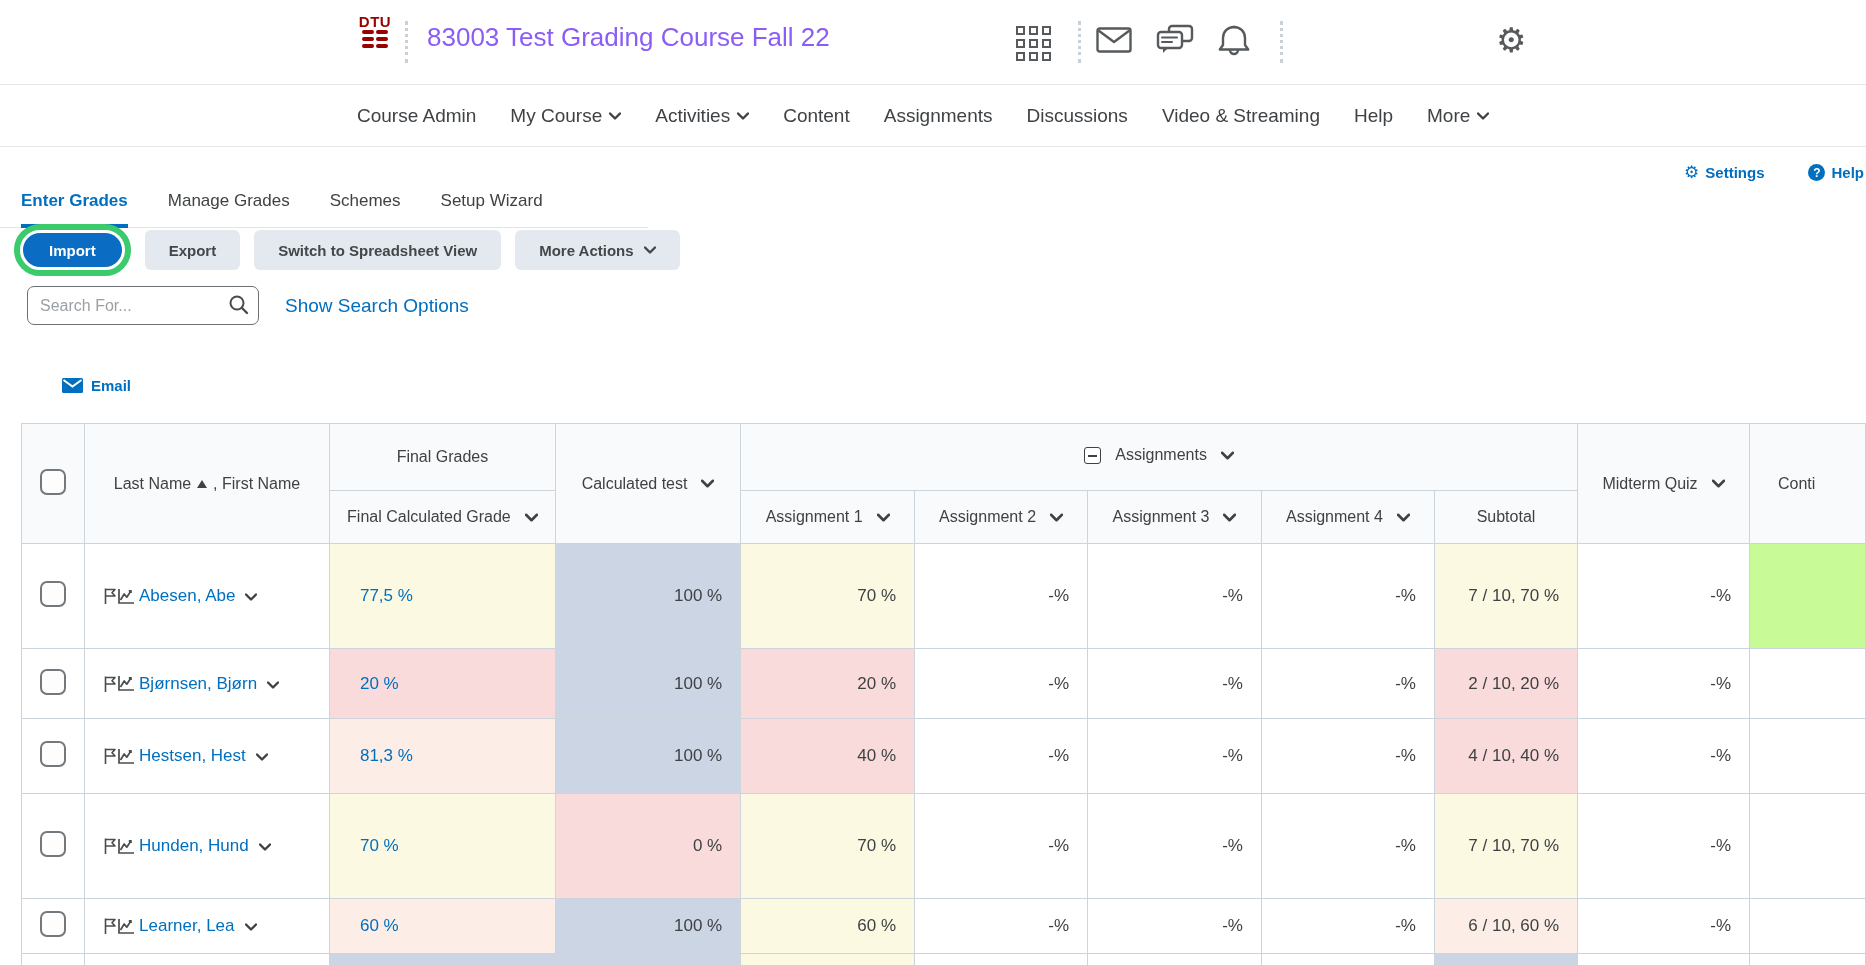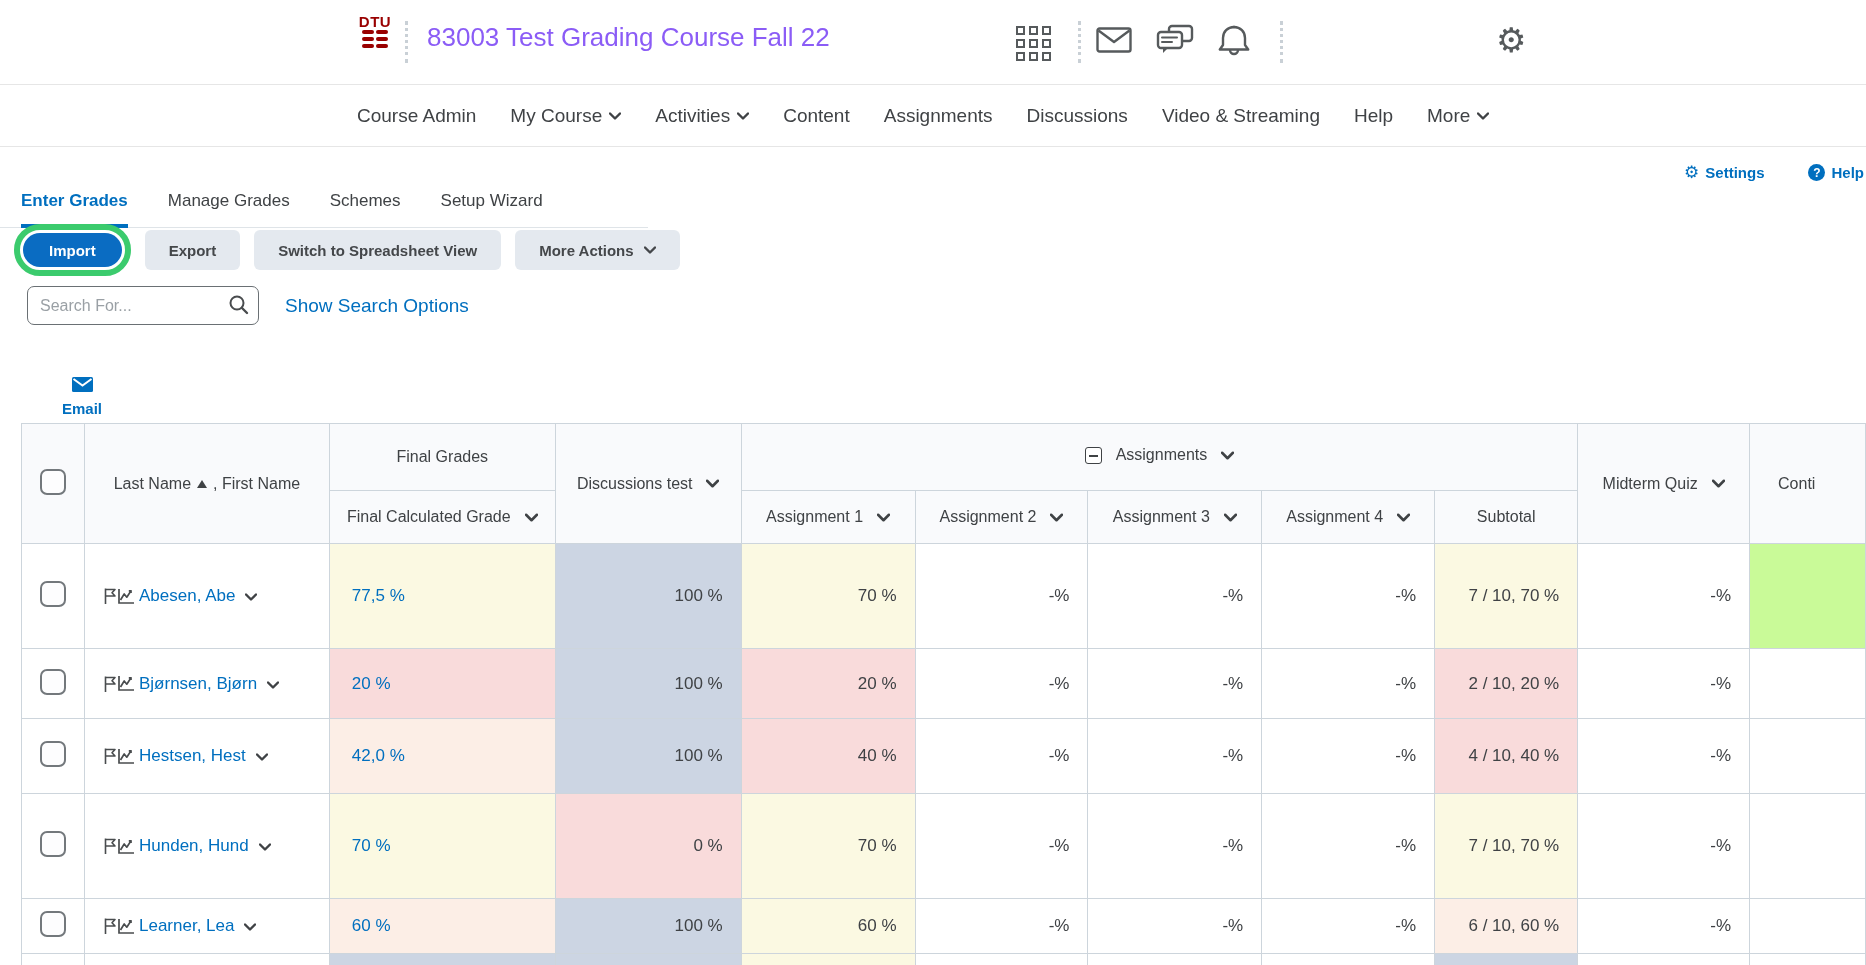--- a/index.html
+++ b/index.html
@@ -56,42 +56,42 @@
   
   .searchrow{position:absolute;top:286px;left:27px;display:flex;align-items:center;gap:26px;}
   .search-box{position:relative;width:232px;height:39px;border-radius:13px;}
   .search-box input{width:100%;height:100%;border:1px solid #6a7074;border-radius:7px;padding:0 38px 0 12px;
     font-size:16px;font-family:inherit;color:#333;}
   .search-box input::placeholder{color:#9aa0a5;}
   .search-btn{position:absolute;right:9px;top:8px;background:none;border:none;cursor:pointer;padding:0;}
   .blue-link{color:var(--link-blue);font-size:19px;cursor:pointer;white-space:nowrap;}
 
   
-  .emailrow{position:absolute;top:377px;left:62px;display:flex;align-items:center;gap:8px;cursor:pointer;flex-direction:column;}
+  .emailrow{position:absolute;top:377px;left:62px;display:flex;align-items:center;gap:8px;cursor:pointer;}
   .email-label{color:var(--link-blue);font-size:15px;font-weight:700;}
 
   
   .grades{position:absolute;top:423px;left:21px;border-collapse:collapse;table-layout:fixed;}
   .grades th,.grades td{border:1px solid var(--grid);vertical-align:middle;font-weight:400;}
   .grades thead th{background:#f9fafc;font-size:16px;color:#3f4245;text-align:center;}
   .grades thead tr:first-child{height:67px;}
   .grades thead tr:last-child{height:53px;}
   .th-inner{display:inline-flex;align-items:center;gap:14px;justify-content:center;}
   .minus-box{width:17px;height:17px;border:1.5px solid #3f4245;border-radius:3px;position:relative;display:inline-block;background:#fff;}
   .minus-box::after{content:"";position:absolute;left:3px;right:3px;top:7px;height:1.8px;background:#3f4245;}
   .sort-tri{display:inline-block;margin:0 2px;}
   .cb{display:inline-block;width:26px;height:26px;border:2px solid #73787c;border-radius:7px;background:#fdfdfe;cursor:pointer;}
   .cb-cell{text-align:center;background:#fff;}
   .name-cell{background:#fff;padding-left:18px;}
   .name-wrap{display:flex;align-items:center;gap:0;}
   .name-link{color:var(--link-blue);font-size:17px;cursor:pointer;white-space:nowrap;margin-left:4px;}
   .rowicon{flex:none;}
   .namechev{margin-left:10px;color:#3f4245;}
   .val-cell{text-align:right;padding-right:18px;font-size:17px;color:#3f4245;}
-  .val-cell.left{text-align:left;padding-left:22px;}
+  .val-cell.left{text-align:left;padding-left:30px;}
   .val-link{color:var(--link-blue);cursor:pointer;}
   .th-conti{text-align:left !important;padding-left:28px;}
 </style>
 </head>
 <body>
 
 <div class="minibar">
   <div class="logo">
     <div class="lt">DTU</div>
     <svg width="28" height="18" viewBox="0 0 28 18">
@@ -268,21 +268,21 @@
               <path d="M5 0 10 8 0 8 Z" fill="#3f4245"></path>
             </svg>
           <span>, First Name</span>
         </span>
       </th>
       <th>
         <span>Final Grades</span>
       </th>
       <th rowspan="2">
         <span class="th-inner">
-          <span>Discussions test</span>
+          <span>Calculated test</span>
           <svg class="chev" viewBox="0 0 12 8" width="13" height="9">
               <path d="M1 1.5 6 6.5 11 1.5" fill="none" stroke="#3f4245" stroke-width="2.4" stroke-linecap="round" stroke-linejoin="round"></path>
             </svg>
         </span>
       </th>
       <th colspan="5">
         <span class="th-inner">
           <span class="minus-box"></span>
           <span>Assignments</span>
           <svg class="chev" viewBox="0 0 12 8" width="13" height="9">
@@ -413,21 +413,21 @@
             <svg class="rowicon" width="18" height="17" viewBox="0 0 18 17">
               <path d="M2 1 V15 H17" fill="none" stroke="#494c4e" stroke-width="1.7"></path>
               <path d="M3.5 12 7.2 6 9.8 9.2 14 2.8 V5 M14 2.8 H11.8" fill="none" stroke="#494c4e" stroke-width="1.7" stroke-linejoin="round"></path>
             </svg>
             <span class="name-link">Hestsen, Hest</span>
             <span class="namechev"><svg class="chev " viewBox="0 0 12 8" width="12" height="8">
                 <path d="M1 1.5 6 6.5 11 1.5" fill="none" stroke="currentColor" stroke-width="2.4" stroke-linecap="round" stroke-linejoin="round"></path>
               </svg></span>
           </span>
         </td>
-        <td class="val-cell left" style="background: rgb(252, 238, 230);"><span class="val-link">42,0 %</span></td>
+        <td class="val-cell left" style="background: rgb(252, 238, 230);"><span class="val-link">81,3 %</span></td>
         <td class="val-cell" style="background: rgb(204, 213, 227);"><span class="val-text">100 %</span></td>
         <td class="val-cell" style="background: rgb(249, 219, 219);"><span class="val-text">40 %</span></td>
         <td class="val-cell" style="background: rgb(255, 255, 255);"><span class="val-text">-%</span></td>
         <td class="val-cell" style="background: rgb(255, 255, 255);"><span class="val-text">-%</span></td>
         <td class="val-cell" style="background: rgb(255, 255, 255);"><span class="val-text">-%</span></td>
         <td class="val-cell" style="background: rgb(249, 219, 219);"><span class="val-text">4 / 10, 40 %</span></td>
         <td class="val-cell" style="background: rgb(255, 255, 255);"><span class="val-text">-%</span></td>
         <td class="val-cell" style="background: rgb(255, 255, 255);"></td>
       </tr>
       <tr style="height: 105px;">

